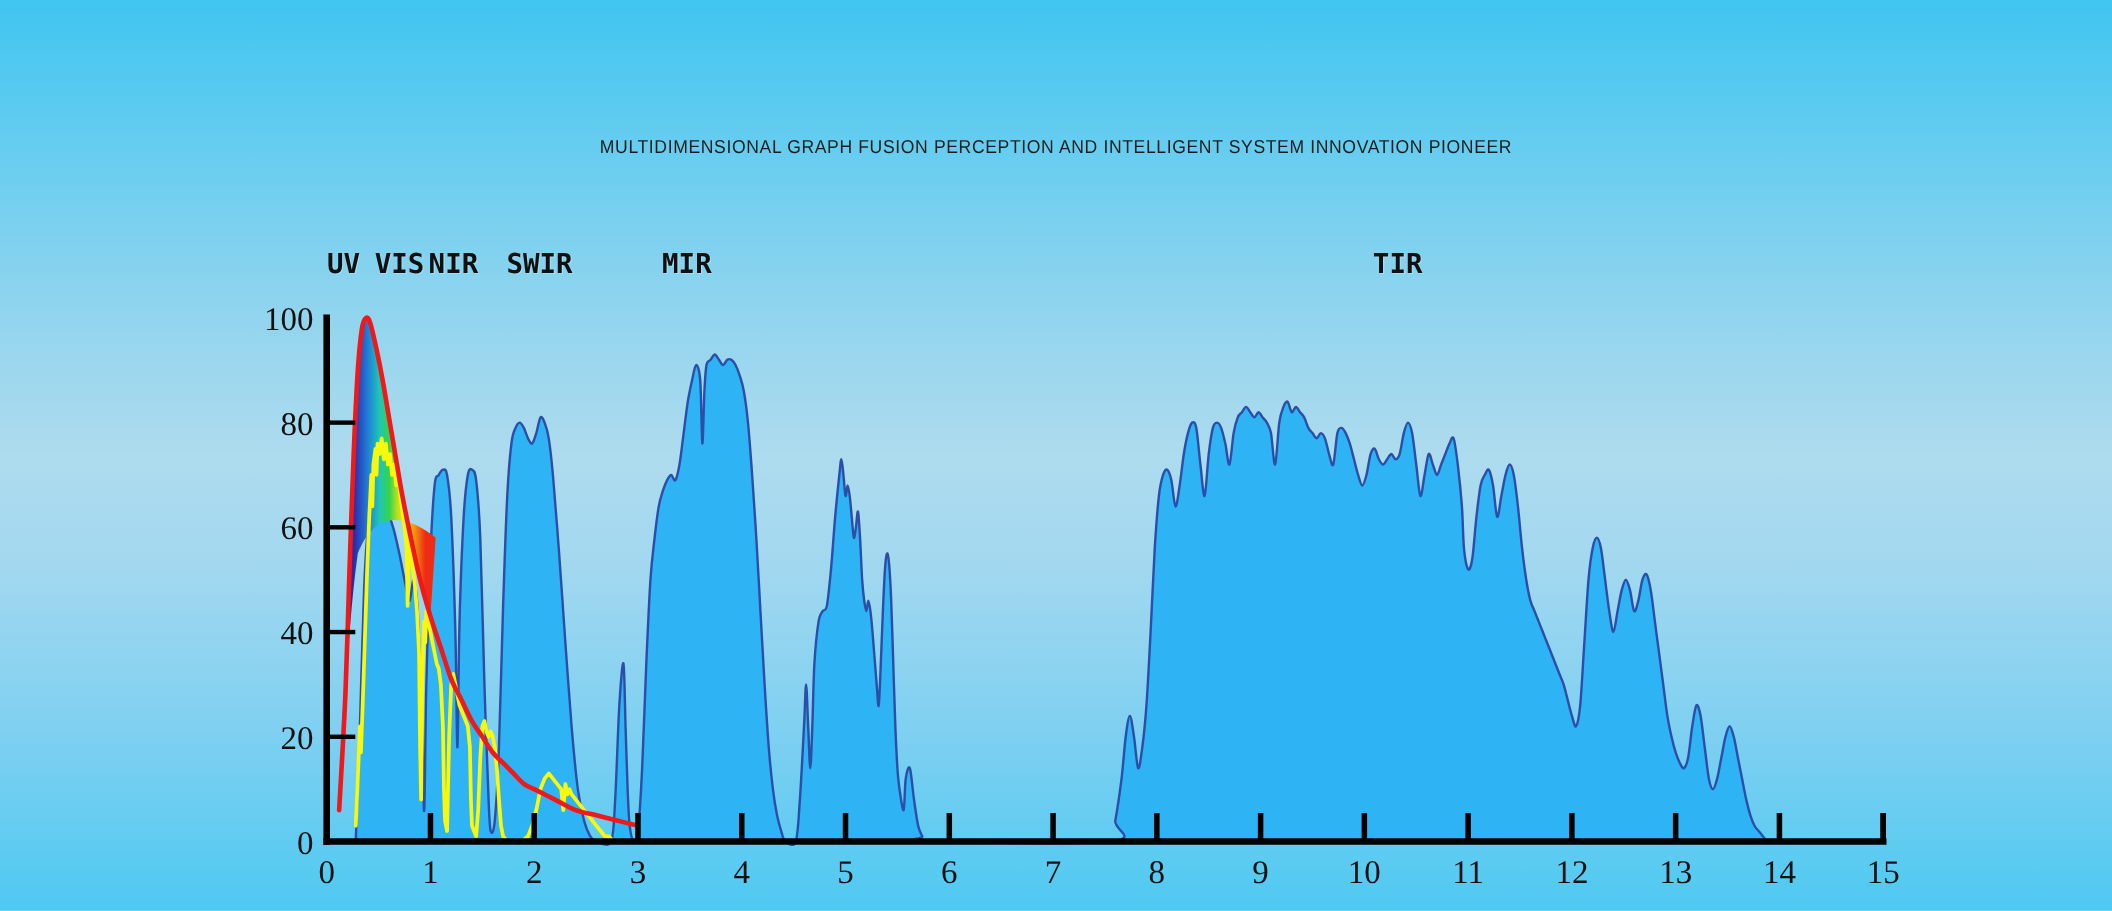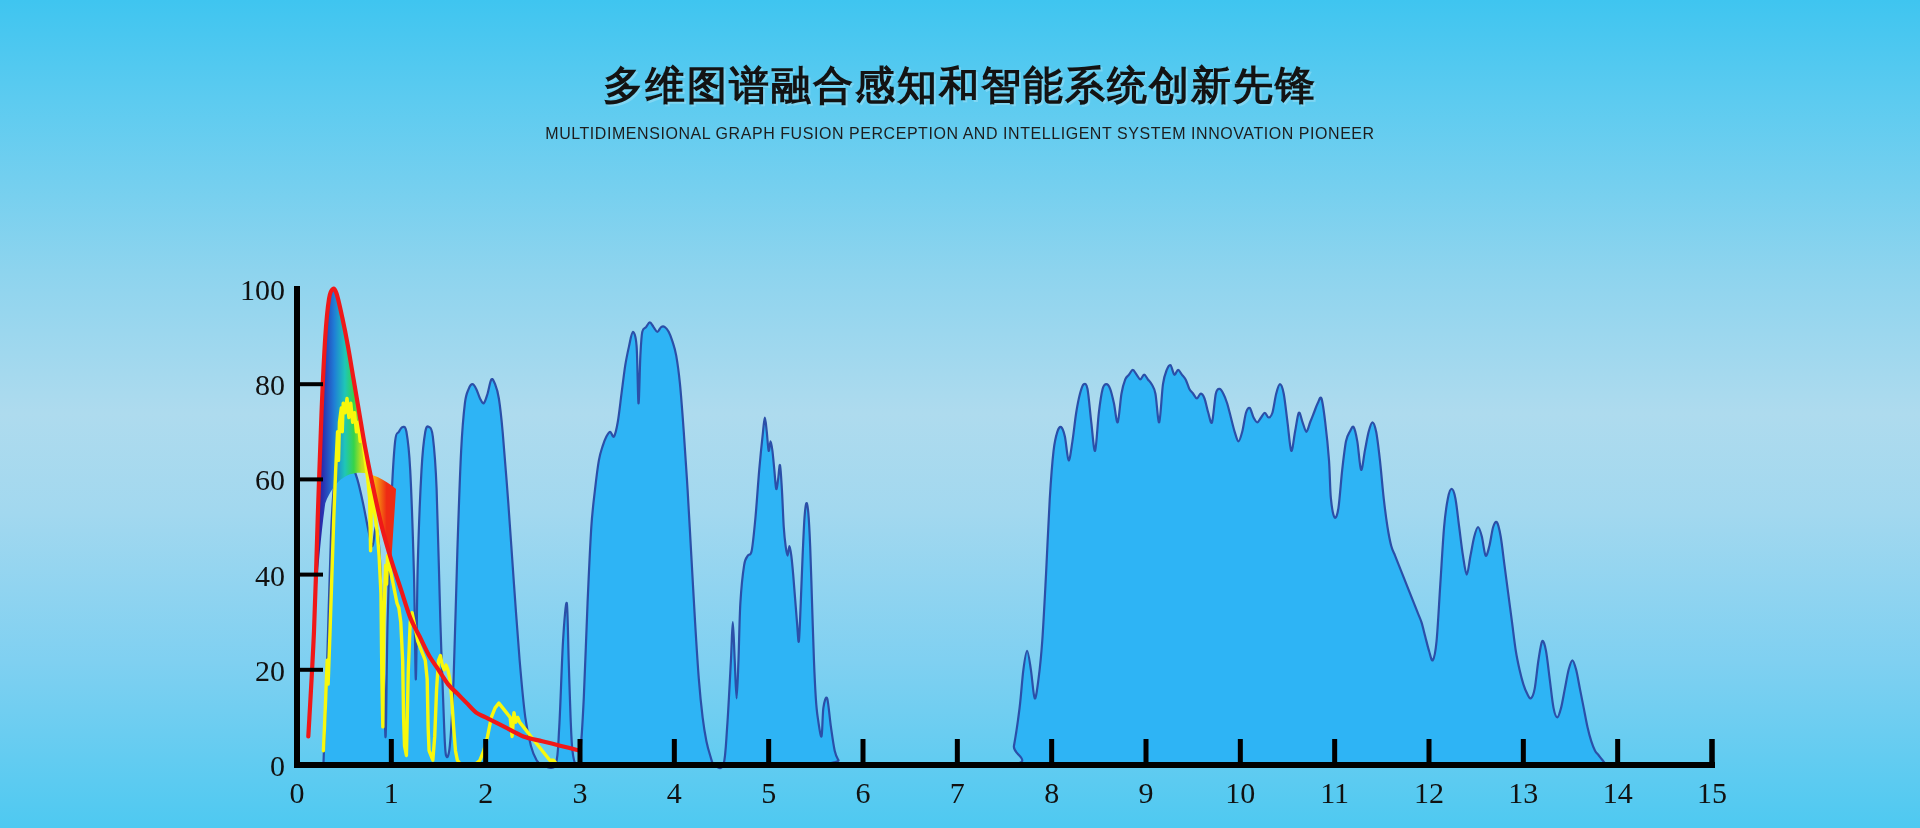--- a/index.html
+++ b/index.html
@@ -43,23 +43,30 @@
     font-size:30px;fill:#111;
   }
   .xlabel{text-anchor:middle;}
   .ylabel{text-anchor:end;}
 </style>
 </head>
 <body>
 
 <div id="stage">
 
-  <div class="title">多维图谱融合感知和智能系统创新先锋</div>
   <div class="subtitle">MULTIDIMENSIONAL GRAPH FUSION PERCEPTION AND INTELLIGENT SYSTEM INNOVATION PIONEER</div>
 
+  <div class="bandlabels">
+      <div class="bandlabel" style="left: 297.187px;">UV</div>
+      <div class="bandlabel" style="left: 340.58px;">VIS</div>
+      <div class="bandlabel" style="left: 389.633px;">NIR</div>
+      <div class="bandlabel" style="left: 460.383px;">SWIR</div>
+      <div class="bandlabel" style="left: 601.883px;">MIR</div>
+      <div class="bandlabel" style="left: 1248.07px;">TIR</div>
+    </div>
 
   <svg class="plot" viewBox="0 0 1920 828">
     <g id="series-layer">
         <defs>
           <linearGradient id="rainbow" x1="312.09333333333336" y1="0" x2="386.6166666666667" y2="0" gradientUnits="userSpaceOnUse">
             <stop offset="0%" stop-color="#2b1a6e"></stop>
             <stop offset="14%" stop-color="#2a2fb0"></stop>
             <stop offset="30%" stop-color="#1f7fd6"></stop>
             <stop offset="44%" stop-color="#1fc6b8"></stop>
             <stop offset="56%" stop-color="#35d44a"></stop>

